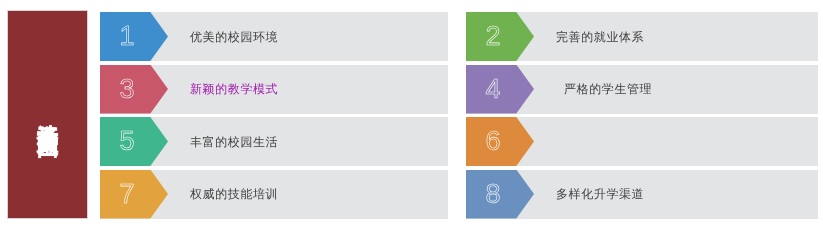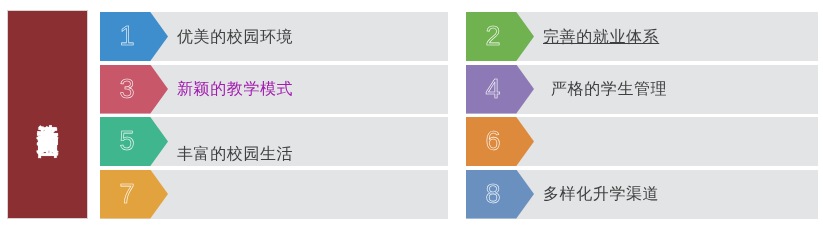--- a/index.html
+++ b/index.html
@@ -93,26 +93,26 @@
     font-weight: 300;
     color: rgba(255,255,255,0.92);
     -webkit-text-stroke: 0.6px rgba(255,255,255,0.95);
     color: transparent;
     margin-right: 14px;
     line-height: 1;
     font-family: "Liberation Sans", "DejaVu Sans", sans-serif;
   }
   .label {
     position: absolute;
-    left: 77px;
+    left: 90px;
     top: 0;
     height: 50px;
     display: flex;
     align-items: center;
-    font-size: 16px;
+    font-size: 12px;
     color: #3f3f3f;
     letter-spacing: 0.6px;
     white-space: nowrap;
   }
 </style>
 </head>
 <body>
 
 <div id="infographic">
 
@@ -126,21 +126,21 @@
       <div class="cell left" style="background: rgb(227, 228, 230);">
         <div class="tag" style="background: rgb(62, 141, 204);">
           <span class="tag-num">1</span>
         </div>
         <div class="label" style="color: rgb(63, 63, 63);">优美的校园环境</div>
       </div>
       <div class="cell right" style="background: rgb(227, 228, 230);">
         <div class="tag" style="background: rgb(111, 178, 79);">
           <span class="tag-num">2</span>
         </div>
-        <div class="label" style="color: rgb(63, 63, 63); text-decoration: underline;">完善的就业体系</div>
+        <div class="label" style="color: rgb(63, 63, 63);">完善的就业体系</div>
       </div>
     </div>
 
     <div class="row r1">
       <div class="cell left" style="background: rgb(227, 228, 230);">
         <div class="tag" style="background: rgb(200, 87, 106);">
           <span class="tag-num">3</span>
         </div>
         <div class="label" style="color: #a21caf;">新颖的教学模式</div>
       </div>
@@ -150,34 +150,35 @@
         </div>
         <div class="label" style="color: rgb(63, 63, 63); margin-left: 8px;">严格的学生管理</div>
       </div>
     </div>
 
     <div class="row r2">
       <div class="cell left" style="background: rgb(227, 228, 230);">
         <div class="tag" style="background: rgb(63, 182, 141);">
           <span class="tag-num">5</span>
         </div>
-        <div class="label" style="color: rgb(63, 63, 63); margin-top: 12px;">丰富的校园生活</div>
+        <div class="label" style="color: rgb(63, 63, 63);">丰富的校园生活</div>
       </div>
       <div class="cell right" style="background: rgb(227, 228, 230);">
         <div class="tag" style="background: rgb(222, 138, 60);">
           <span class="tag-num">6</span>
         </div>
       </div>
     </div>
 
     <div class="row r3">
       <div class="cell left" style="background: rgb(227, 228, 230);">
         <div class="tag" style="background: rgb(226, 163, 63);">
           <span class="tag-num">7</span>
         </div>
+        <div class="label" style="color: rgb(63, 63, 63);">权威的技能培训</div>
       </div>
       <div class="cell right" style="background: rgb(227, 228, 230);">
         <div class="tag" style="background: rgb(106, 144, 192);">
           <span class="tag-num">8</span>
         </div>
         <div class="label" style="color: rgb(63, 63, 63); text-align: right;">多样化升学渠道</div>
       </div>
     </div>
 
   </div>

